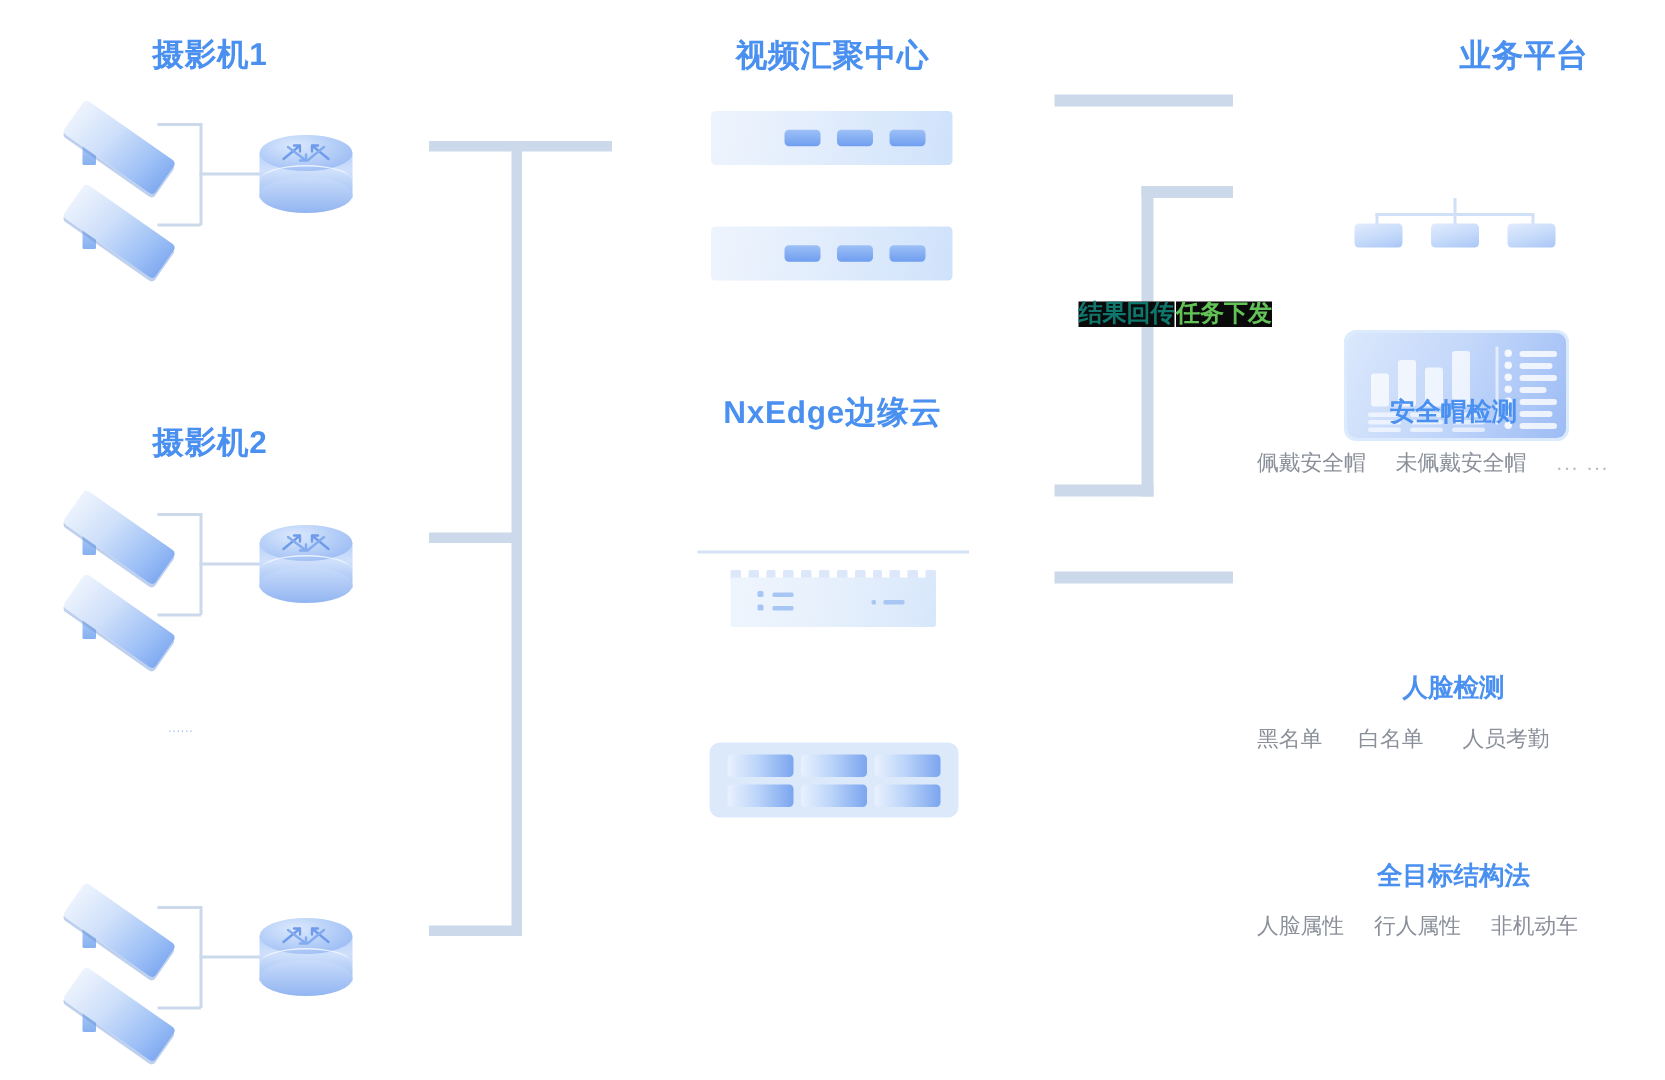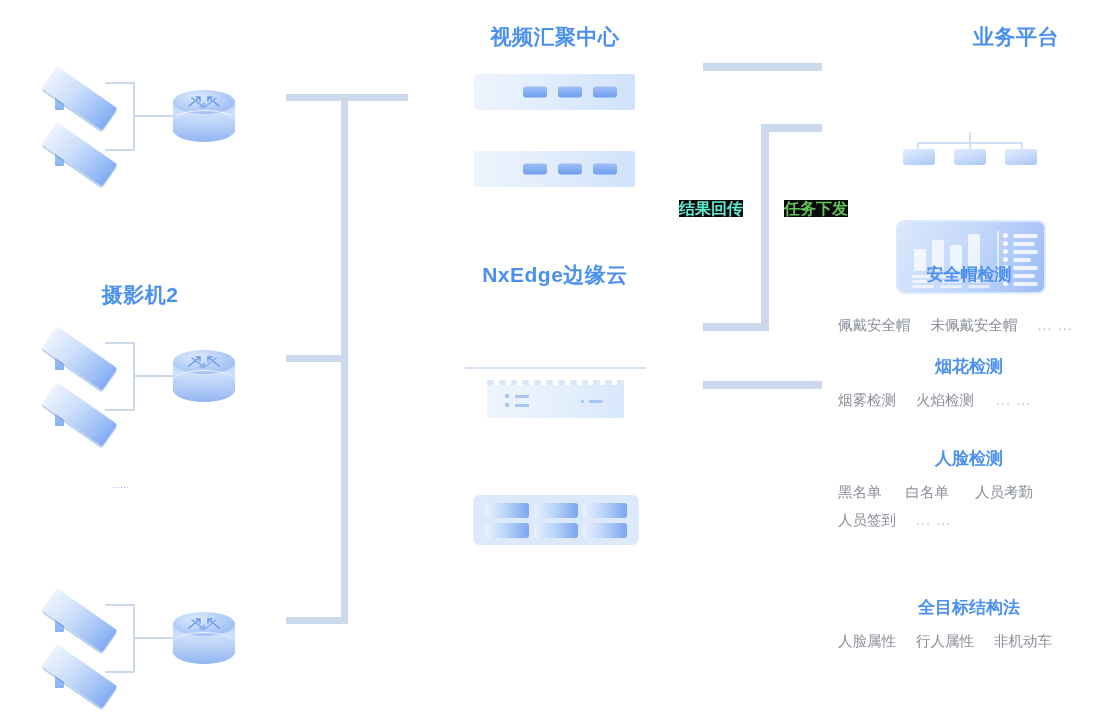--- a/index.html
+++ b/index.html
@@ -131,35 +131,36 @@
   .m-foot{
     position:absolute;border-radius:3px;
     background:linear-gradient(165deg,#e2ecfd 0%,#c2d8fa 60%,#a9c6f6 100%);
   }
   .m-wire{position:absolute;background:#cfe0f7;}
 
   
   .flow-label{
     font-size:16px;font-weight:700;white-space:nowrap;letter-spacing:0;
   }
-  .flow-up{color:#5eead4;}
+  .flow-up{color:#0f766e;margin-left:40px;}
   .flow-up .hl{background:#0a0a0a;}
   .flow-down{color:#62c257;}
   .flow-down .hl{background:#0a0a0a;}
 
   .tiny-blur{
     font-size:7px;color:#7aa9ef;letter-spacing:.5px;white-space:nowrap;
     filter:blur(.4px);
   }
 </style>
 </head>
 <body>
 
 <div class="stage">
 
+  <div class="abs col-title" style="left:60px;top:22px;width:160px;">摄影机1</div>
   <div class="abs col-title" style="left:60px;top:281px;width:160px;">摄影机2</div>
 
   <div class="abs cam-group" style="left:45px;top:62px;">
     <div class="camera" style="left:0;top:0;width:110px;height:62px;">
       <div class="cam-mount" style="left:10px;top:28px;"></div>
       <div class="cam-mount-arm" style="left:10px;top:28px;"></div>
       <div class="cam-body" style="left:12px;top:4px;transform:rotate(35deg);transform-origin:left top;"></div>
     </div>
     <div class="camera" style="left:0;top:56px;width:110px;height:62px;">
       <div class="cam-mount" style="left:10px;top:28px;"></div>
@@ -363,50 +364,38 @@
   <div class="abs m-wire" style="left:917px;top:142px;width:1.5px;height:8px;"></div>
   <div class="abs m-wire" style="left:969px;top:142px;width:1.5px;height:8px;"></div>
   <div class="abs m-wire" style="left:1021px;top:142px;width:1.5px;height:8px;"></div>
 
   <div class="abs m-foot" style="left:903px;top:149px;width:32px;height:16px;"></div>
   <div class="abs m-foot" style="left:954px;top:149px;width:32px;height:16px;"></div>
   <div class="abs m-foot" style="left:1005px;top:149px;width:32px;height:16px;"></div>
 
   <div class="abs" style="left:838px;top:263px;width:262px;">
     <div class="svc-title">安全帽检测</div>
-    <div class="svc-items" style="margin-top:30px;">
+    <div class="svc-items" style="margin-top:13px;">
       <span>佩戴安全帽</span>
       <span style="margin-left:16px;">未佩戴安全帽</span>
       <span class="svc-dots" style="margin-left:16px;">... ...</span>
     </div>
   </div>
 
-  <div class="abs" style="left:838px;top:355px;width:262px;">
-    <div class="svc-title">烟花检测</div>
-    <div class="svc-items" style="margin-top:13px;">
-      <span>烟雾检测</span>
-      <span style="margin-left:16px;">火焰检测</span>
-      <span class="svc-dots" style="margin-left:18px;">... ...</span>
-    </div>
-  </div>
 
   <div class="abs" style="left:838px;top:447px;width:262px;">
     <div class="svc-title">人脸检测</div>
     <div class="svc-items" style="margin-top:13px;">
       <span>黑名单</span>
       <span style="margin-left:20px;">白名单</span>
       <span style="margin-left:22px;">人员考勤</span>
     </div>
-    <div class="svc-items" style="margin-top:9px;">
-      <span>人员签到</span>
-      <span class="svc-dots" style="margin-left:16px;">... ...</span>
-    </div>
-  </div>
-
-  <div class="abs" style="left:838px;top:572px;width:262px;margin-top:24px;">
+  </div>
+
+  <div class="abs" style="left:838px;top:572px;width:262px;">
     <div class="svc-title">全目标结构法</div>
     <div class="svc-items" style="margin-top:13px;">
       <span>人脸属性</span>
       <span style="margin-left:16px;">行人属性</span>
       <span style="margin-left:16px;">非机动车</span>
     </div>
   </div>
 
 </div>
 

